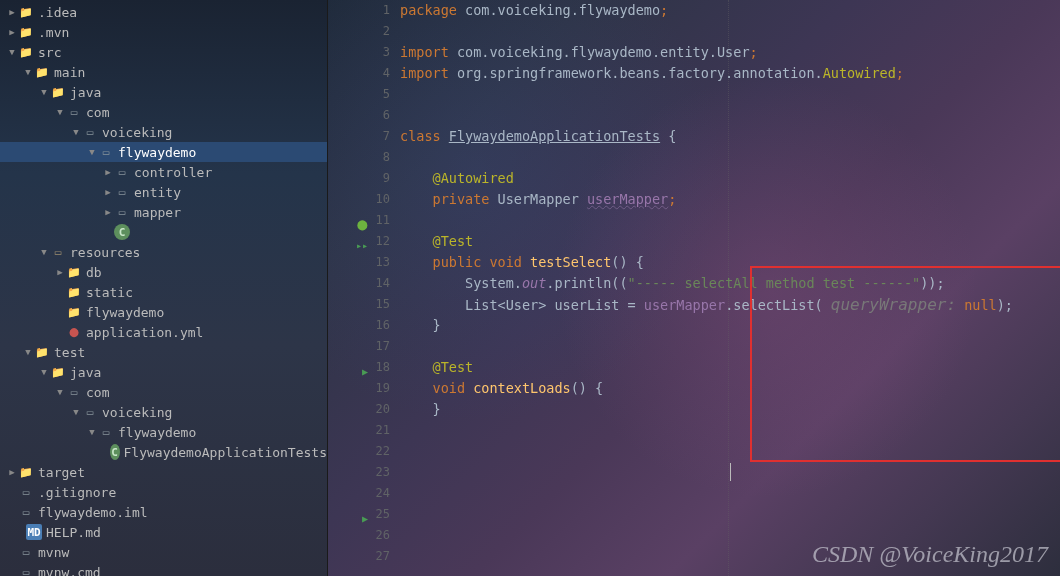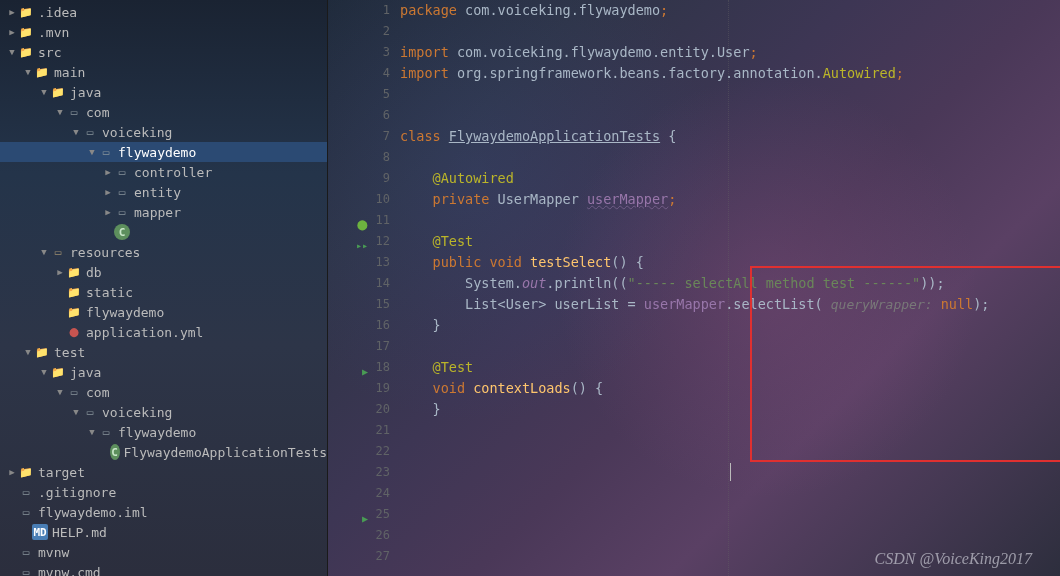--- a/index.html
+++ b/index.html
@@ -122,37 +122,37 @@
       white-space: pre;
       font-size: 13.5px;
     }
     .kw { color: #cc7832; }
     .str { color: #6a8759; }
     .type { color: #a9b7c6; }
     .anno { color: #bbb529; }
     .method { color: #ffc66d; }
     .field { color: #9876aa; }
     .field-underline { text-decoration: underline wavy rgba(150,120,170,0.5); text-decoration-thickness: 1px; }
-    .param-hint { color: #787878; font-style: italic; font-size: 13px; }
+    .param-hint { color: #787878; font-style: italic; font-size: 16px; }
     .pkg { color: #a9b7c6; }
     .red-box {
       position: absolute;
       border: 2px solid #e03030;
       left: 422px;
       top: 266px;
       width: 572px;
       height: 196px;
       pointer-events: none;
     }
     .watermark {
       position: absolute;
       bottom: 8px;
-      right: 28px;
+      right: 12px;
       color: rgba(200,200,210,0.7);
-      font-size: 16px;
+      font-size: 24px;
       font-style: italic;
       font-family: 'Georgia', serif;
       pointer-events: none;
     }
     .boundary-line {
       position: absolute;
       left: 400px;
       top: 0;
       bottom: 0;
       width: 1px;
@@ -295,21 +295,21 @@
       <div class="tree-item" style="padding-left: 6px;">
         <span class="arrow"></span>
         <span class="icon file-icon">▭</span>
         <span>.gitignore</span>
       </div>
       <div class="tree-item" style="padding-left: 6px;">
         <span class="arrow"></span>
         <span class="icon file-icon">▭</span>
         <span>flywaydemo.iml</span>
       </div>
-      <div class="tree-item" style="padding-left: 20px;">
+      <div class="tree-item" style="padding-left: 14px;">
         <span class="arrow"></span>
         <span class="icon md-icon">MD</span>
         <span>HELP.md</span>
       </div>
       <div class="tree-item" style="padding-left: 6px;">
         <span class="arrow"></span>
         <span class="icon file-icon">▭</span>
         <span>mvnw</span>
       </div>
       <div class="tree-item" style="padding-left: 6px;">

